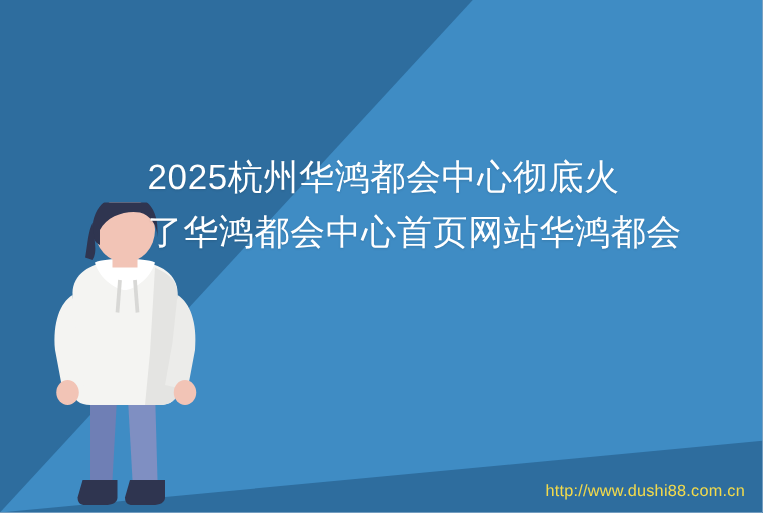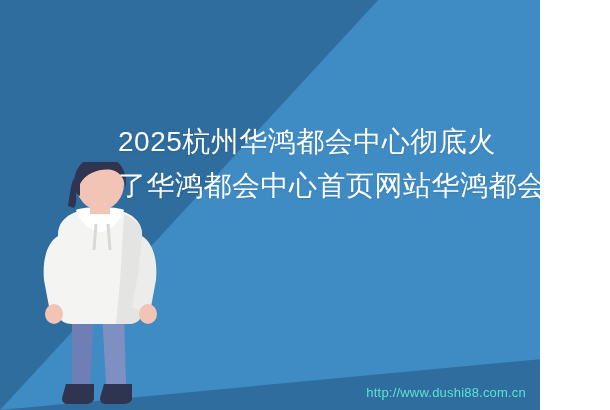--- a/index.html
+++ b/index.html
@@ -7,21 +7,21 @@
     padding: 0;
   }
   body {
     width: 610px;
     height: 410px;
     overflow: hidden;
     font-family: "Liberation Sans", sans-serif;
   }
   .banner {
     position: relative;
-    width: 540px;
+    width: 610px;
     height: 410px;
     background: #2e6d9e;
     overflow: hidden;
   }
   
   .diag-panel {
     position: absolute;
     left: 0;
     top: 0;
     width: 610px;
@@ -50,21 +50,21 @@
     letter-spacing: 0.5px;
     text-align: left;
     white-space: pre-wrap;
     text-shadow: 0 1px 2px rgba(0,0,0,0.12);
   }
   
   .watermark {
     position: absolute;
     right: 14px;
     bottom: 10px;
-    color: #5eead4;
+    color: #fde047;
     font-size: 13px;
     opacity: 0.95;
     letter-spacing: 0.2px;
   }
   
   .person {
     position: absolute;
     left: 28px;
     top: 162px;
     width: 150px;

